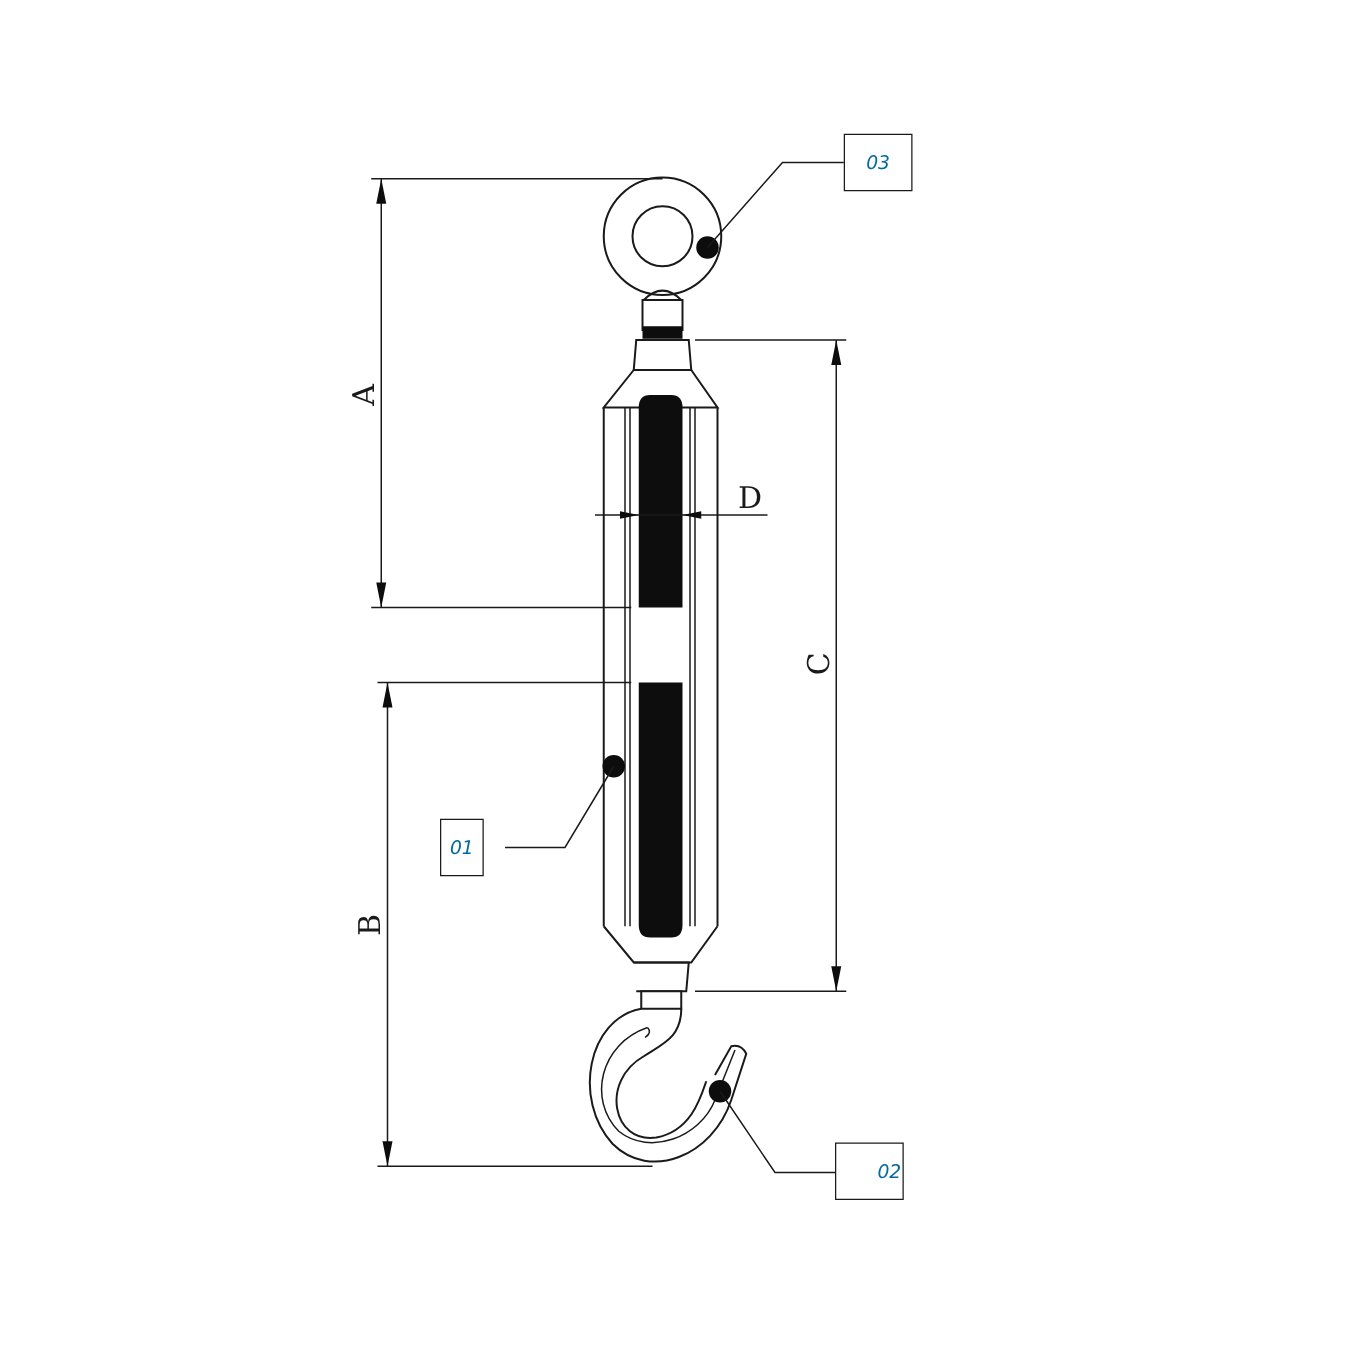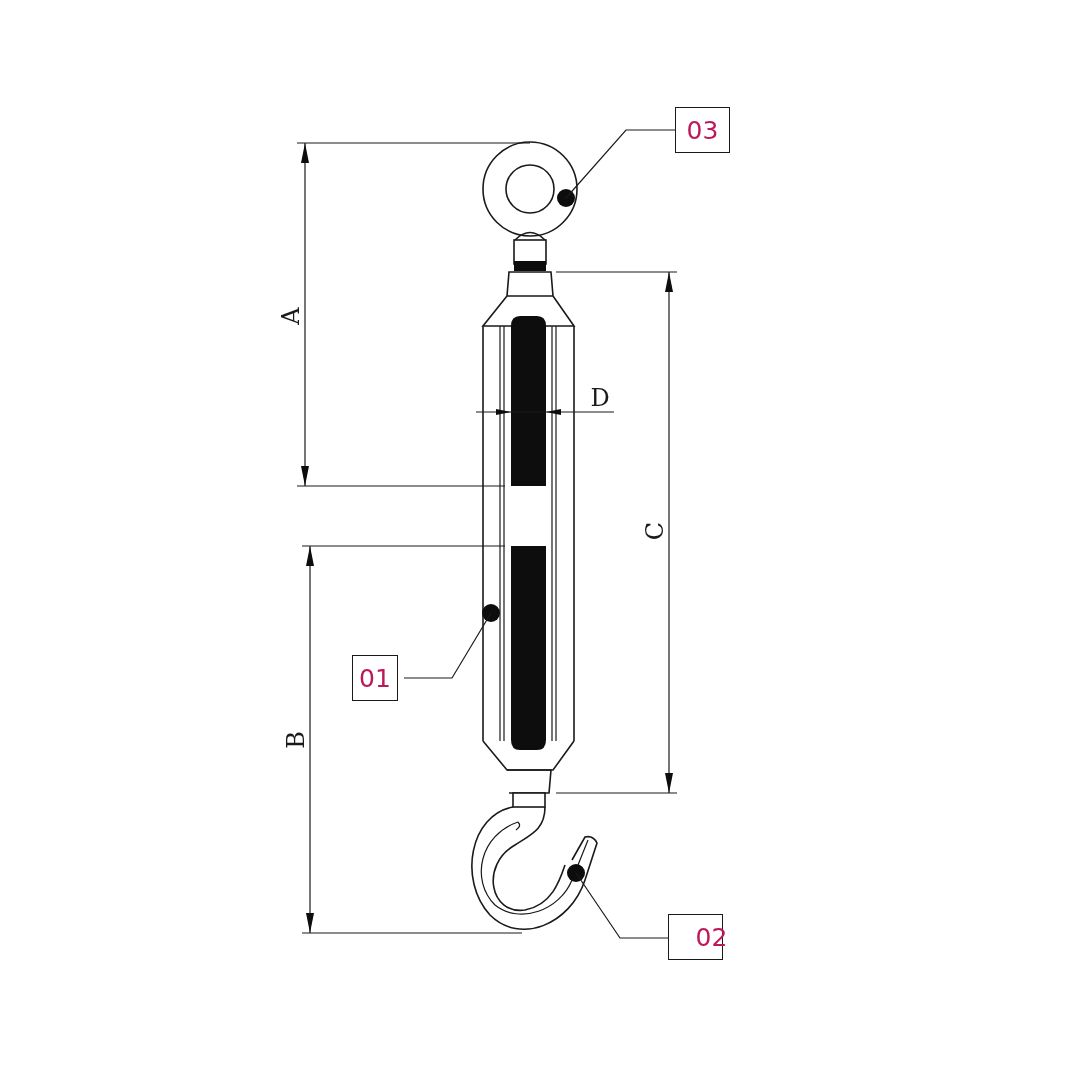--- a/index.html
+++ b/index.html
@@ -7,22 +7,23 @@
   #canvas { position: absolute; left: 0; top: 0; width: 1080px; height: 1080px; }
   svg { position: absolute; left: 0; top: 0; }
   .ln { stroke: #1a1a1a; stroke-width: 1.6; fill: none; }
   .thin { stroke: #1a1a1a; stroke-width: 1.2; fill: none; }
   .solid { fill: #0d0d0d; stroke: none; }
   .wfill { fill: #ffffff; stroke: #1a1a1a; stroke-width: 1.6; }
   .dimtxt { font-family: "DejaVu Serif", serif; font-size: 24px; fill: #1a1a1a; }
   .tag-box {
     position: absolute; border: 1.5px solid #1a1a1a; background: #fff;
     display: flex; align-items: center; justify-content: center;
-    font-family: "DejaVu Sans", sans-serif; font-size: 25px; color: #be185d;
+    font-family: "DejaVu Sans", sans-serif; font-size: 15px; color: #0369a1;
     box-sizing: border-box;
+    font-style: italic;
   }
 </style>
 </head>
 <body>
 
 <div id="canvas">
 <svg width="1080" height="1080" viewBox="0 0 1080 1080">
 
   <g>
     <circle class="ln" cx="530" cy="189" r="47"></circle>
@@ -107,15 +108,15 @@
     <circle class="solid" cx="491" cy="613" r="9"></circle>
     <polyline class="thin" points="491,613 452,678 404,678"></polyline>
   </g>
   <g>
     <circle class="solid" cx="576" cy="873" r="9"></circle>
     <polyline class="thin" points="576,873 620,938 669,938"></polyline>
   </g>
 </svg>
 
 <div class="tag-box" style="left:675px; top:107px; width:55px; height:46px;">03</div>
-<div class="tag-box" style="left:352px; top:655px; width:46px; height:46px;">01</div>
+<div class="tag-box" style="left:352px; top:655px; width:35px; height:46px;">01</div>
 <div class="tag-box" style="left:668px; top:914px; width:55px; height:46px;padding-left:32px;">02</div>
 </div>
 
 </body></html>

